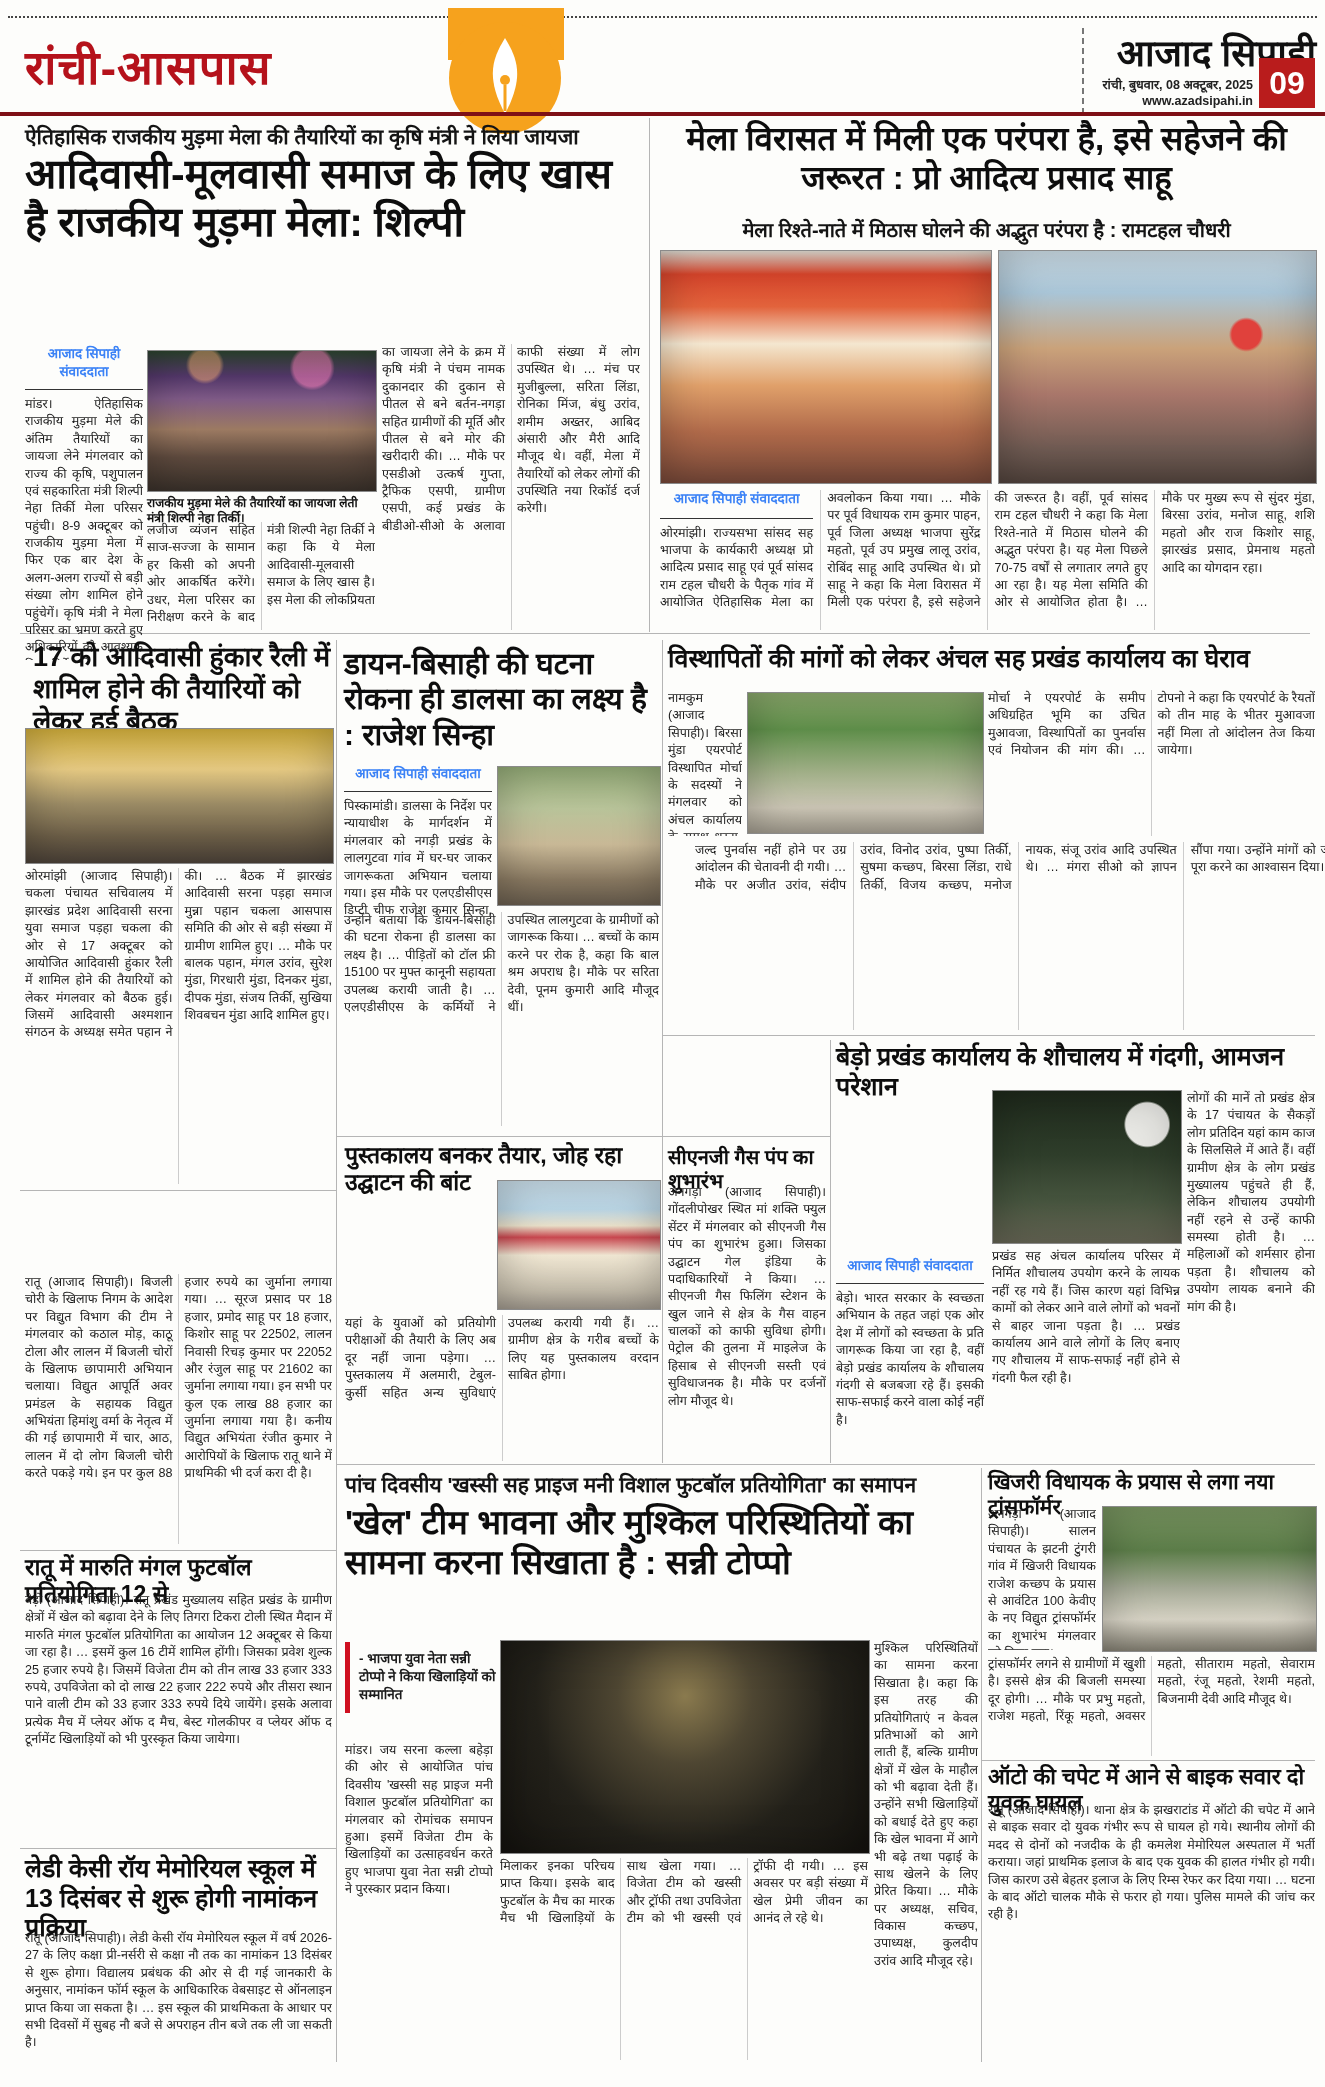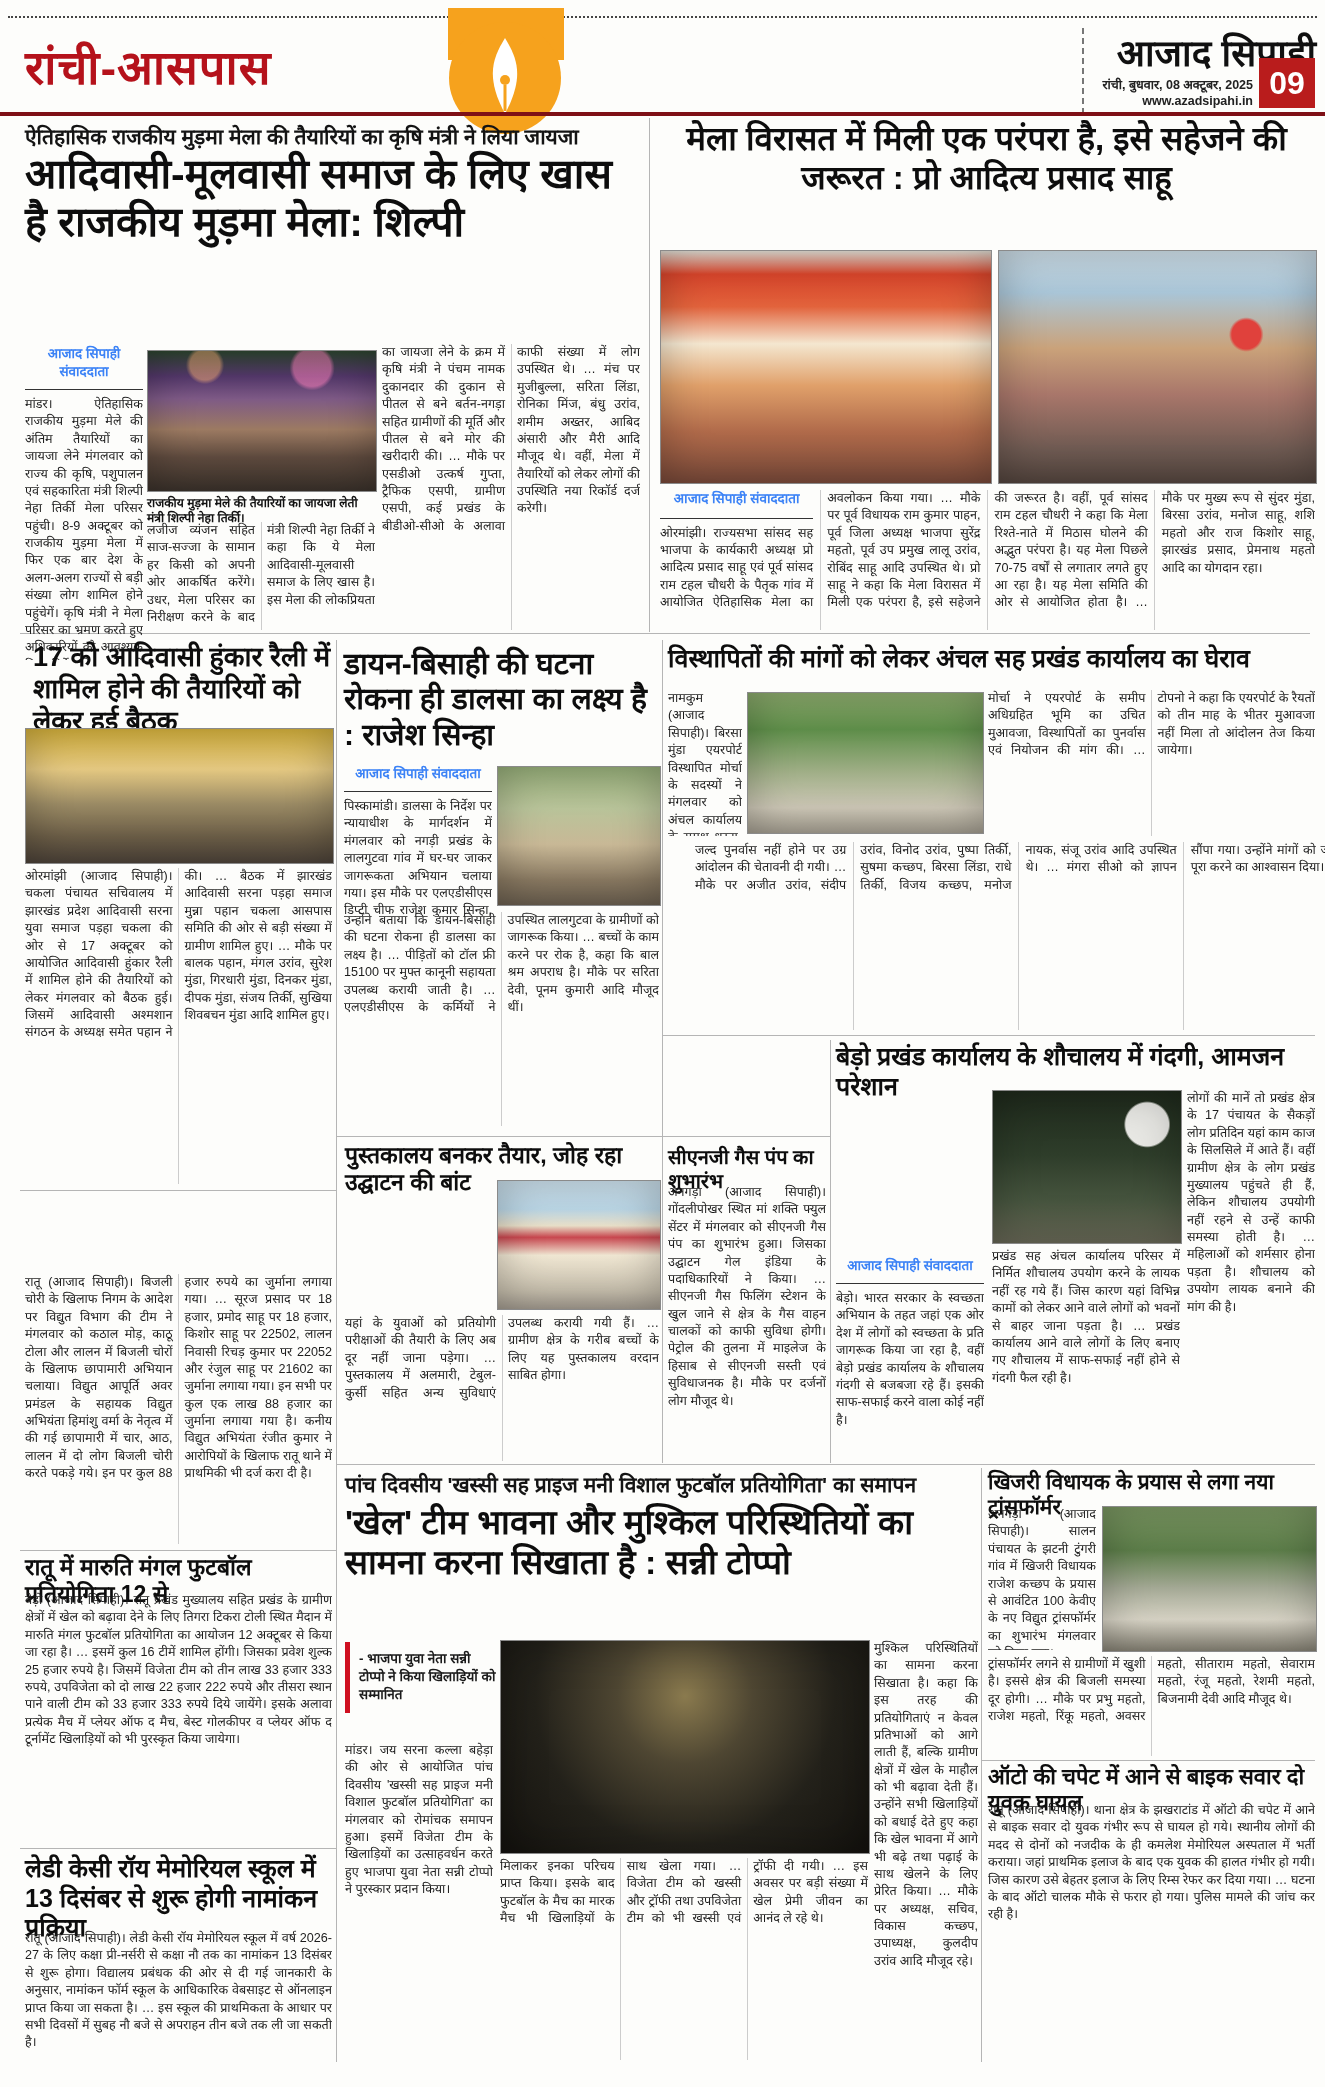--- a/index.html
+++ b/index.html
@@ -107,20 +107,21 @@
     <div class="body-txt" style="height:264px;">मांडर। ऐतिहासिक राजकीय मुड़मा मेले की अंतिम तैयारियों का जायजा लेने मंगलवार को राज्य की कृषि, पशुपालन एवं सहकारिता मंत्री शिल्पी नेहा तिर्की मेला परिसर पहुंची। 8-9 अक्टूबर को राजकीय मुड़मा मेला में फिर एक बार देश के अलग-अलग राज्यों से बड़ी संख्या लोग शामिल होने पहुंचेगें। कृषि मंत्री ने मेला परिसर का भ्रमण करते हुए अधिकारियों को आवश्यक दिशा निर्देश दिया। मेला में आने वाले लोगों को किसी तरह की परेशानी ना हो, इसका खास ख्याल रखा जा रहा है। इसमें हर तरह की सुविधा, सुरक्षा, मनोरंजन और खाने के लिए</div>
   </div>
 
   <div class="ph ph-mela-night" style="left:147px;top:350px;width:228px;height:140px;"></div>
   <div class="abs caption" style="left:147px;top:493px;width:228px;">राजकीय मुड़मा मेले की तैयारियों का जायजा लेती मंत्री शिल्पी नेहा तिर्की।</div>
 
   <div class="abs body-txt cols2" style="left:147px;top:522px;width:228px;height:108px;">लजीज व्यंजन सहित साज-सज्जा के सामान हर किसी को अपनी ओर आकर्षित करेंगे। उधर, मेला परिसर का निरीक्षण करने के बाद मंत्री शिल्पी नेहा तिर्की ने कहा कि ये मेला आदिवासी-मूलवासी समाज के लिए खास है। इस मेला की लोकप्रियता झारखंड ही नहीं, बल्कि दूसरे राज्य तक है।</div>
   <div class="abs body-txt cols2" style="left:382px;top:344px;width:258px;height:286px;">का जायजा लेने के क्रम में कृषि मंत्री ने पंचम नामक दुकानदार की दुकान से पीतल से बने बर्तन-नगड़ा सहित ग्रामीणों की मूर्ति और पीतल से बने मोर की खरीदारी की। … मौके पर एसडीओ उत्कर्ष गुप्ता, ट्रैफिक एसपी, ग्रामीण एसपी, कई प्रखंड के बीडीओ-सीओ के अलावा काफी संख्या में लोग उपस्थित थे। … मंच पर मुजीबुल्ला, सरिता लिंडा, रोनिका मिंज, बंधु उरांव, शमीम अख्तर, आबिद अंसारी और मैरी आदि मौजूद थे। वहीं, मेला में तैयारियों को लेकर लोगों की उपस्थिति नया रिकॉर्ड दर्ज करेगी।</div>
 
   <div class="abs headline" style="left:658px;top:120px;width:657px;font-size:33px;text-align:center;">मेला विरासत में मिली एक परंपरा है, इसे सहेजने की जरूरत : प्रो आदित्य प्रसाद साहू</div>
+  <div class="abs kicker" style="left:658px;top:216px;width:657px;font-size:20px;text-align:center;">मेला रिश्ते-नाते में मिठास घोलने की अद्भुत परंपरा है : रामटहल चौधरी</div>
 
   <div class="ph ph-stage" style="left:660px;top:250px;width:330px;height:232px;"></div>
   <div class="ph ph-crowd" style="left:998px;top:250px;width:317px;height:232px;"></div>
 
   <div class="abs" style="left:660px;top:490px;width:655px;">
     <div class="body-txt cols4" style="height:140px;">
       <div class="byline">आजाद सिपाही संवाददाता</div>
       <span>ओरमांझी। राज्यसभा सांसद सह भाजपा के कार्यकारी अध्यक्ष प्रो आदित्य प्रसाद साहू एवं पूर्व सांसद राम टहल चौधरी के पैतृक गांव में आयोजित ऐतिहासिक मेला का अवलोकन किया गया। … मौके पर पूर्व विधायक राम कुमार पाहन, पूर्व जिला अध्यक्ष भाजपा सुरेंद्र महतो, पूर्व उप प्रमुख लालू उरांव, रोबिंद साहू आदि उपस्थित थे। प्रो साहू ने कहा कि मेला विरासत में मिली एक परंपरा है, इसे सहेजने की जरूरत है। वहीं, पूर्व सांसद राम टहल चौधरी ने कहा कि मेला रिश्ते-नाते में मिठास घोलने की अद्भुत परंपरा है। यह मेला पिछले 70-75 वर्षों से लगातार लगते हुए आ रहा है। यह मेला समिति की ओर से आयोजित होता है। … मौके पर मुख्य रूप से सुंदर मुंडा, बिरसा उरांव, मनोज साहू, शशि महतो और राज किशोर साहू, झारखंड प्रसाद, प्रेमनाथ महतो आदि का योगदान रहा।</span>
     </div>
   </div>

